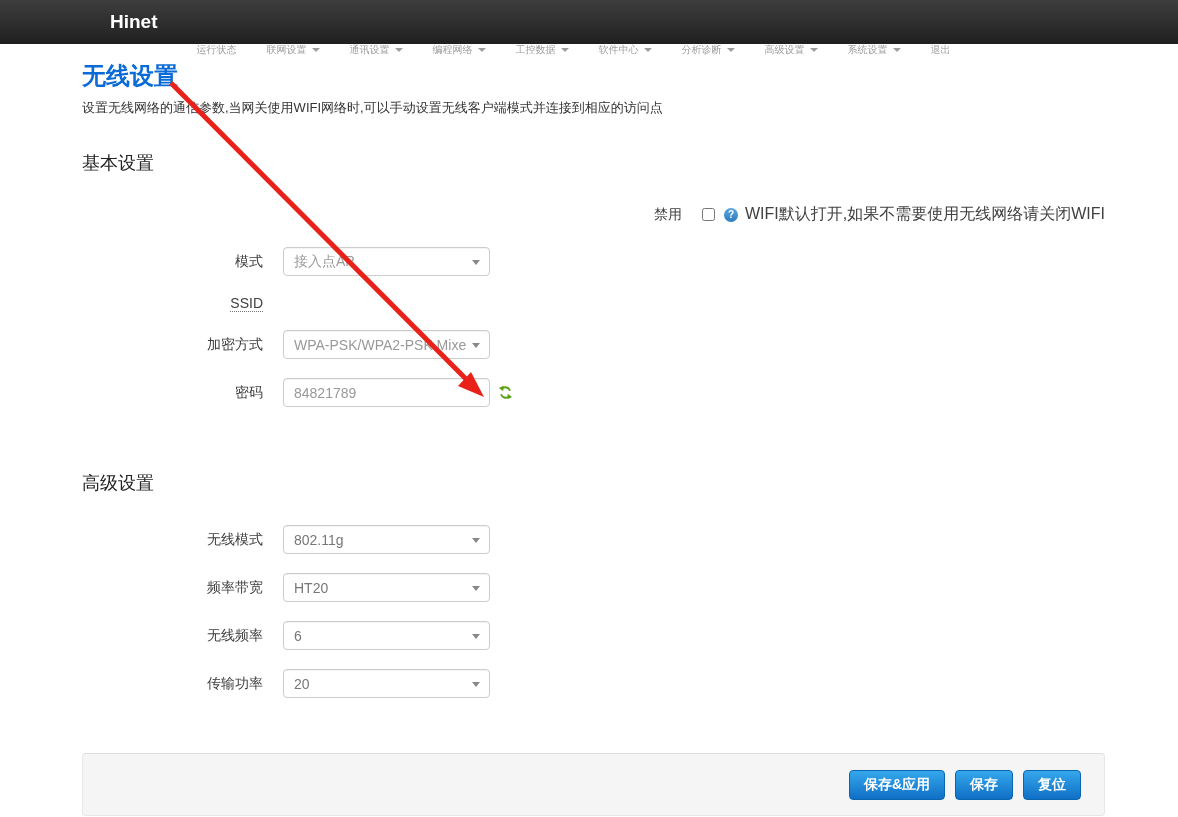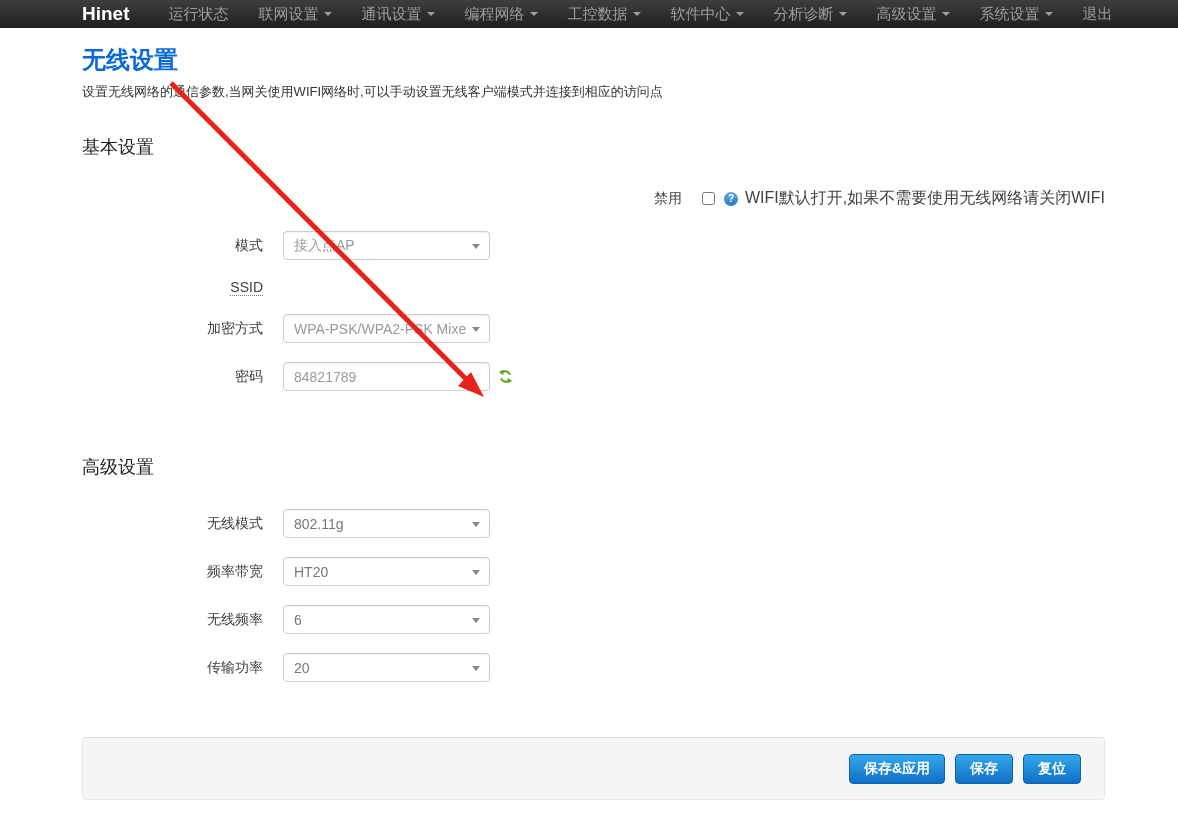--- a/index.html
+++ b/index.html
@@ -1,28 +1,28 @@
 <!DOCTYPE html>
 <html><head>
 <meta charset="utf-8">
 <style>
   * { margin:0; padding:0; box-sizing:border-box; }
   html,body { width:1178px; height:817px; background:#fff; overflow:hidden;
     font-family:"Liberation Sans","DejaVu Sans",sans-serif; }
   body { position:relative; }
 
   
-  .navbar { height:28px; background:linear-gradient(#3e3e3e,#1f1f1f);
-    display:flex; align-items:center; }
+  .navbar { height:44px; background:linear-gradient(#3e3e3e,#1f1f1f);
+    display:flex; align-items:center;padding-left:28px; }
   .brand { color:#fff; font-size:19px; font-weight:bold; margin-left:82px;
     margin-right:24px; cursor:pointer; }
   .nav { display:flex; list-style:none; height:40px; }
   .nav li { height:40px; }
   .nav a { display:flex; align-items:center; height:40px; padding:0 15px;
-    color:#9d9d9d; font-size:15px; text-decoration:none; cursor:pointer; }
+    color:#9d9d9d; font-size:10px; text-decoration:none; cursor:pointer;margin-top:28px; }
   .caret { display:inline-block; width:0; height:0; margin-left:5px;
     border-left:4px solid transparent; border-right:4px solid transparent;
     border-top:4px solid #9d9d9d; }
 
   
   .content { margin:0 73px 0 82px; }
   .page-title { color:#0a6bd7; font-size:24px; font-weight:bold; margin-top:16px; }
   .page-subtitle { font-size:13px; color:#333; margin-top:7px; }
   .section-heading { font-size:18px; font-weight:400; color:#222; margin-top:34px; }
   .section-heading.basic { margin-bottom:29px; }

